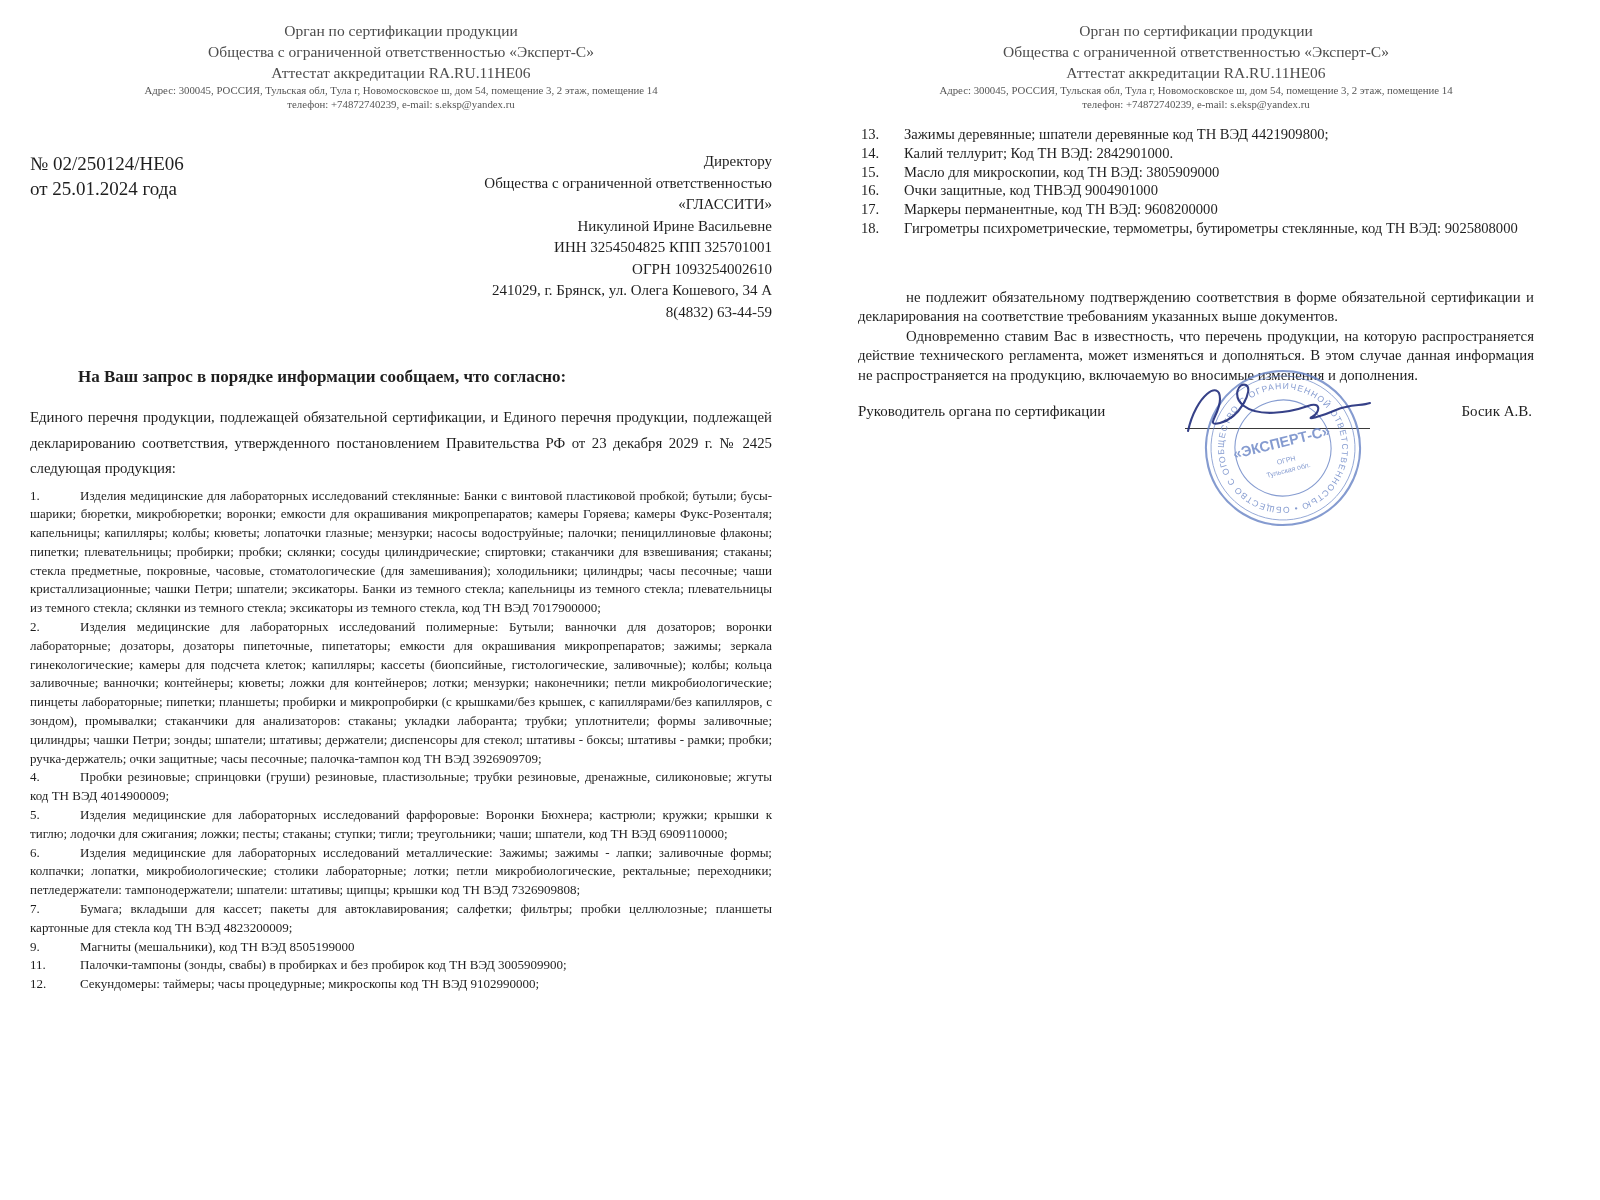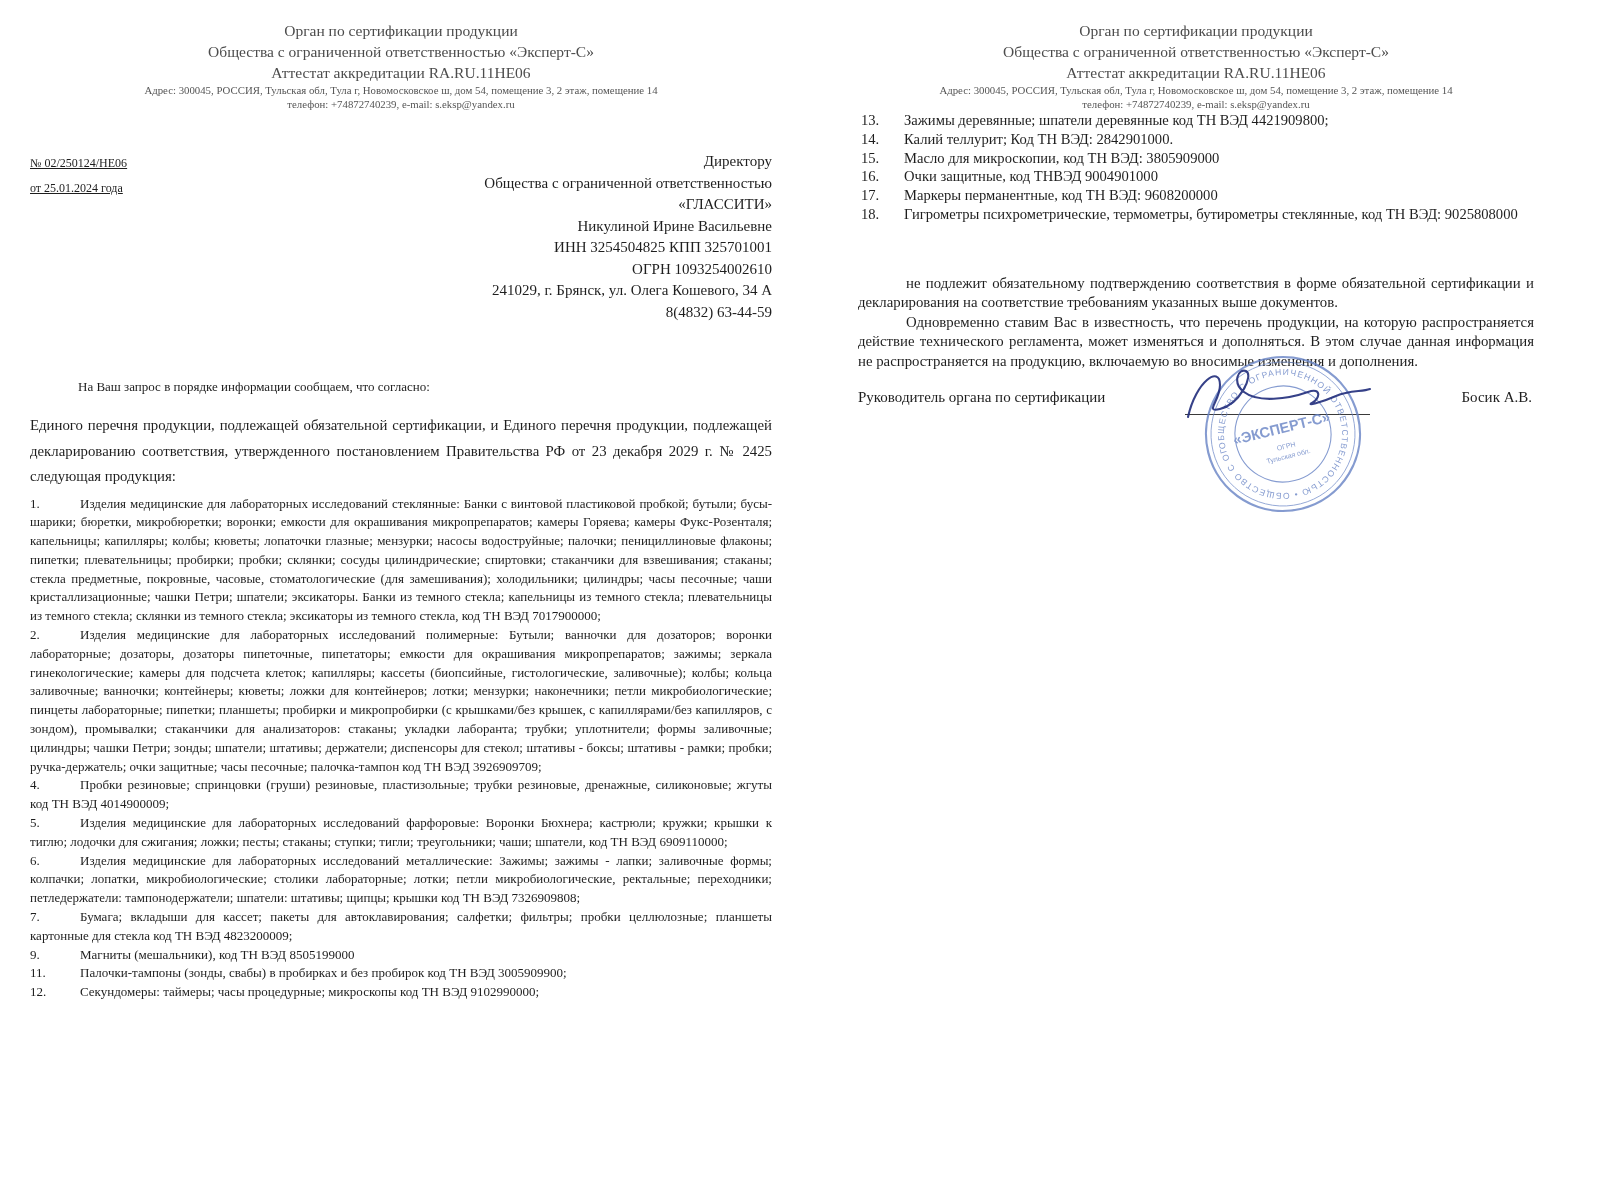--- a/index.html
+++ b/index.html
@@ -11,31 +11,31 @@
   .page { position:absolute; top:0; }
   #page1 { left:30px;  width:742px; }
   #page2 { left:858px; width:676px; }
 
   .doc-header { text-align:center; color:#4c4c4c; margin-top:20px; }
   .doc-header .big   { font-size:15.5px; line-height:21px; }
   .doc-header .small { font-size:10.8px; line-height:14px; color:#555; }
   .doc-header .small:first-of-type { margin-top:4px; }
 
   .ref-row { display:flex; justify-content:space-between; margin-top:40px; }
-  .ref { font-size:12px; line-height:25px;text-decoration:underline; }
+  .ref { font-size:19px; line-height:25px; }
   .addressee { text-align:right; font-size:15px; line-height:21.5px; }
 
-  .intro { margin-top:56px; text-indent:48px; font-size:13px; }
+  .intro { margin-top:44px; text-indent:48px; font-size:17px;font-weight:bold; }
   .lead  { margin-top:18px; font-size:14.8px; line-height:25.5px; text-align:justify; }
 
   .items { margin-top:5px; font-size:13px; line-height:18.8px; text-align:justify; }
   .item  { }
   .item .num { display:inline-block; width:50px; }
 
-  .items2 { font-size:14.6px; line-height:18.8px; }
+  .items2 { margin-top:14px; font-size:14.6px; line-height:18.8px; }
   .items2 .num { display:inline-block; width:46px; padding-left:3px; }
 
   .para { font-size:14.8px; line-height:19.5px; text-align:justify; text-indent:48px; }
   .para.first { margin-top:50px; }
 
   .sig-area { position:relative; margin-top:14px; height:260px; }
   .sig-role { position:absolute; left:0; top:4px; font-size:15px; }
   .sig-name { position:absolute; right:2px; top:4px; font-size:15px; }
   .sig-line { position:absolute; left:327px; top:0; width:185px; height:30px;
               border-bottom:1.4px solid #3a3a3a; z-index:1; }

